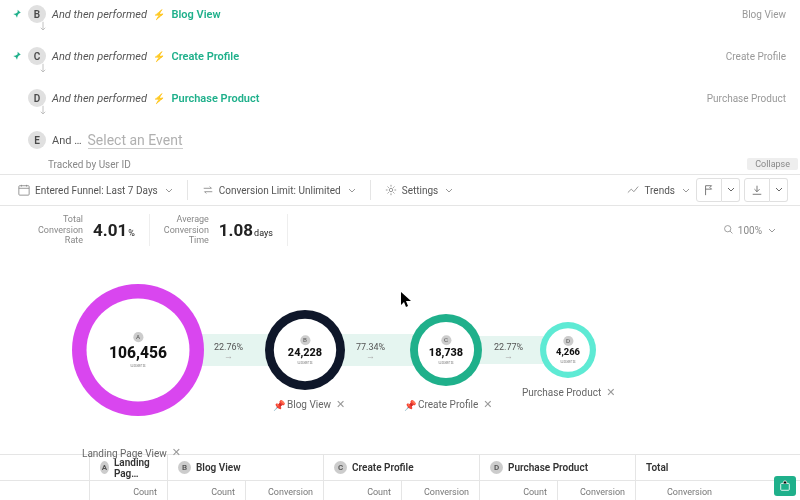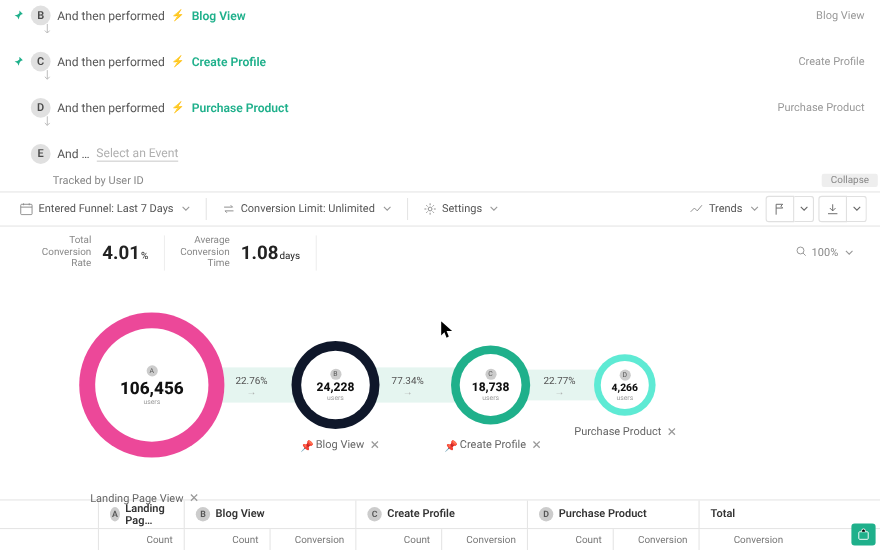--- a/index.html
+++ b/index.html
@@ -4,23 +4,23 @@
 <style>
   * { box-sizing: border-box; margin: 0; padding: 0; font-family: -apple-system, BlinkMacSystemFont, "Segoe UI", Roboto, sans-serif; }
   body { background: #fff; color: #2d2d2d; font-size: 12px; width: 800px; height: 500px; overflow: hidden; position: relative; }
   
   .steps { padding: 0 14px 0 12px; }
   .step-row { display: flex; align-items: center; min-height: 28px; position: relative; }
   .step-left { display: flex; align-items: center; gap: 6px; flex: 1; }
   .pin-icon { width: 10px; height: 10px; color: #1fb08b; display: flex; align-items: center; justify-content: center; }
   .pin-placeholder { width: 10px; height: 10px; }
   .step-badge { width: 18px; height: 18px; border-radius: 50%; background: #e0e0e0; color: #4a4a4a; font-size: 10px; font-weight: 600; display: flex; align-items: center; justify-content: center; flex-shrink: 0; }
-  .step-text { color: #555; font-size: 11px; }
+  .step-text { color: #555; font-size: 11px; font-style: italic; }
   .step-event { color: #1fb08b; font-weight: 600; font-size: 11px; }
-  .step-link { color: #b0b0b0; font-size: 11px; border-bottom: 1px solid #ccc; cursor: text; }
+  .step-link { color: #b0b0b0; font-size: 14px; border-bottom: 1px solid #ccc; cursor: text; }
   .and-dots { color: #555; font-size: 11px; }
   .step-right { color: #999; font-size: 10px; }
   .down-arrow { position: absolute; left: 28px; top: 20px; width: 6px; height: 14px; color: #bbb; }
   .down-arrow svg { display: block; }
   .step-spacer { height: 14px; position: relative; }
 
   .tracked-bar { padding: 4px 0 4px 48px; color: #888; font-size: 10px; display: flex; align-items: center; }
   .collapse-tab { margin-left: auto; background: #eee; color: #888; font-size: 9px; padding: 1px 8px; border-radius: 2px; margin-right: 2px; }
 
   .toolbar { display: flex; align-items: center; border-top: 1px solid #e5e5e5; border-bottom: 1px solid #e5e5e5; height: 32px; padding: 0 12px; gap: 8px; }
@@ -38,21 +38,21 @@
   .metric { display: flex; align-items: center; gap: 10px; padding: 0 14px; border-right: 1px solid #eee; }
   .metric:last-of-type { border-right: none; }
   .metric-label { color: #888; font-size: 9px; text-align: right; line-height: 1.15; }
   .metric-value { font-size: 17px; font-weight: 700; color: #222; }
   .metric-unit { font-size: 9px; font-weight: 400; margin-left: 1px; }
   .zoom-ctrl { margin-left: auto; display: flex; align-items: center; gap: 4px; color: #888; font-size: 10px; cursor: pointer; }
 
   .funnel-viz { position: relative; height: 200px; width: 100%; }
   .donut { position: absolute; border-radius: 50%; display: flex; align-items: center; justify-content: center; }
   .donut-inner { background: #fff; border-radius: 50%; display: flex; flex-direction: column; align-items: center; justify-content: center; width: 100%; height: 100%; transform: scale(0.78); }
-  .donut.s1 { background: #ec4899; }
+  .donut.s1 { background: #d946ef; }
   .donut.s2 { background: #0f172a; }
   .donut.s3 { background: #1fb08b; }
   .donut.s4 { background: #5eead4; }
   .donut-badge { width: 13px; height: 13px; border-radius: 50%; background: #ccc; color: #555; font-size: 8px; display: flex; align-items: center; justify-content: center; margin-bottom: 1px; }
   .donut-val { font-weight: 800; color: #111; }
   .donut-sub { color: #999; font-size: 8px; }
   .seg-label { position: absolute; color: #555; font-size: 9px; text-align: center; }
   .seg-label .arr { color: #aaa; font-size: 9px; display: block; margin-top: -1px; }
   .stage-label { position: absolute; color: #666; font-size: 10px; display: flex; align-items: center; gap: 5px; }
   .close-x { color: #999; font-size: 11px; cursor: pointer; }

